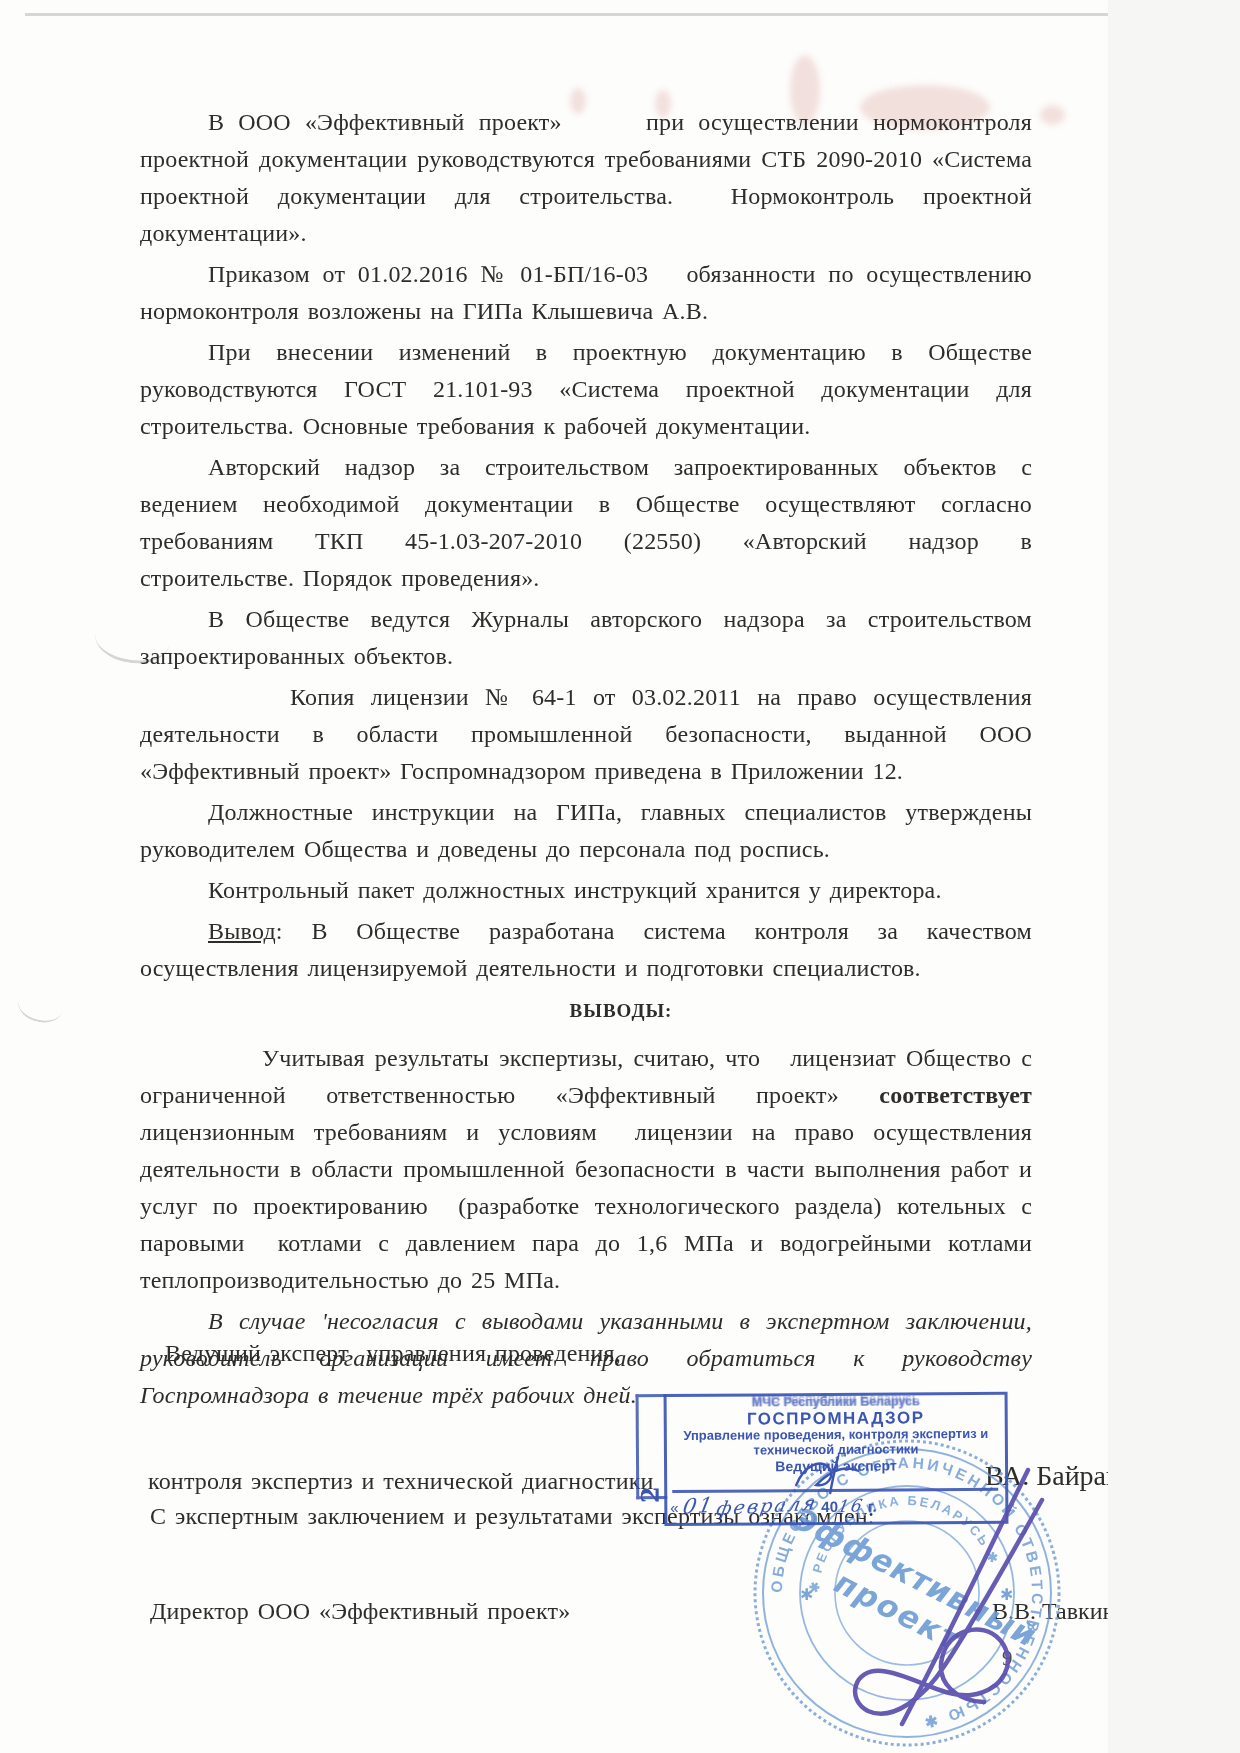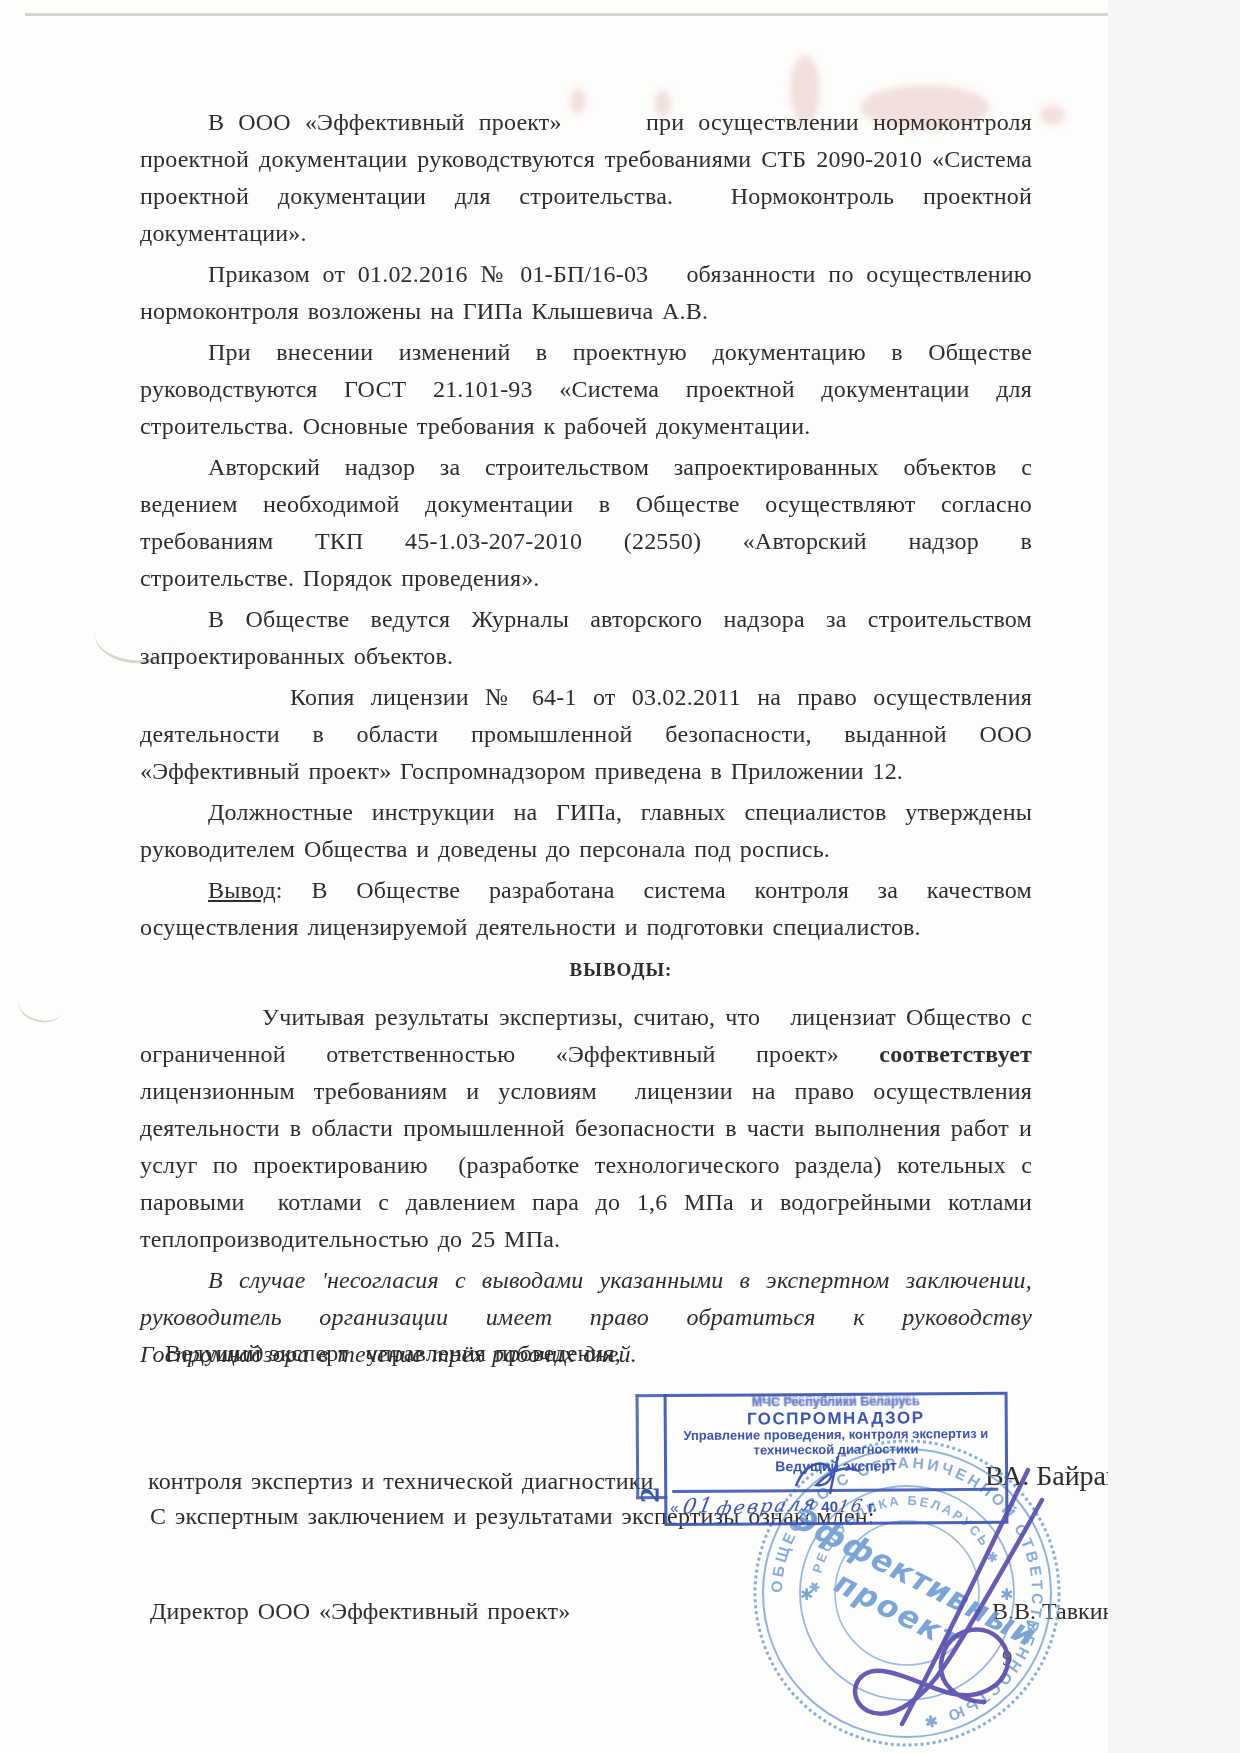--- a/index.html
+++ b/index.html
@@ -73,20 +73,21 @@
   <div class="arc" style="left:18px;top:990px;width:45px;height:30px;transform:rotate(14deg);border-bottom-width:2px;"></div>
 
   <div class="textcol">
     <p>В ООО «Эффективный проект»&nbsp;&nbsp;&nbsp;&nbsp;&nbsp; при осуществлении нормоконтроля проектной документации руководствуются требованиями СТБ 2090-2010 «Система проектной документации для строительства.&nbsp; Нормоконтроль проектной документации».</p>
     <p>Приказом от 01.02.2016 № 01-БП/16-03&nbsp;&nbsp; обязанности по осуществлению нормоконтроля возложены на ГИПа Клышевича А.В.</p>
     <p>При внесении изменений в проектную документацию в Обществе руководствуются ГОСТ 21.101-93 «Система проектной документации для строительства. Основные требования к рабочей документации.</p>
     <p>Авторский надзор за строительством запроектированных объектов с ведением необходимой документации в Обществе осуществляют согласно требованиям&nbsp; ТКП&nbsp; 45-1.03-207-2010&nbsp; (22550)&nbsp; «Авторский&nbsp; надзор&nbsp; в строительстве. Порядок проведения».</p>
     <p>В Обществе ведутся Журналы авторского надзора за строительством запроектированных объектов.</p>
     <p class="ind-lg">Копия лицензии № 64-1 от 03.02.2011 на право осуществления деятельности в области промышленной безопасности, выданной ООО «Эффективный проект» Госпромнадзором приведена в Приложении 12.</p>
     <p>Должностные инструкции на ГИПа, главных специалистов утверждены руководителем Общества и доведены до персонала под роспись.</p>
+    <p>Контрольный пакет должностных инструкций хранится у директора.</p>
     <p><span class="u">Вывод</span><span>: В Обществе разработана система контроля за качеством осуществления лицензируемой деятельности и подготовки специалистов.</span></p>
     <h2 class="vyvody">ВЫВОДЫ:</h2>
     <p class="ind-md"><span>Учитывая результаты экспертизы, считаю, что&nbsp;&nbsp; лицензиат Общество с ограниченной ответственностью «Эффективный проект» </span><span class="b">соответствует</span><span> лицензионным требованиям и условиям&nbsp; лицензии на право осуществления деятельности в области промышленной безопасности в части выполнения работ и услуг по проектированию&nbsp; (разработке технологического раздела) котельных с паровыми&nbsp; котлами с давлением пара до 1,6 МПа и водогрейными котлами теплопроизводительностью до 25 МПа.</span></p>
     <p class="ital">В случае 'несогласия с выводами указанными в экспертном заключении, руководитель организации имеет право обратиться к руководству Госпромнадзора в течение трёх рабочих дней.</p>
   </div>
 
   <div class="sigline" style="left:165px;top:1340px;">Ведущий эксперт&nbsp; управления проведения,</div>
   <div class="sigline" style="left:148px;top:1460px;margin-top:8px;">контроля экспертиз и технической диагностики</div>
   <div class="expert-name">ВА. Байрашевский</div>
   <div class="sigline" style="left:150px;top:1503px;">С экспертным заключением и результатами экспертизы ознакомлен:</div>

